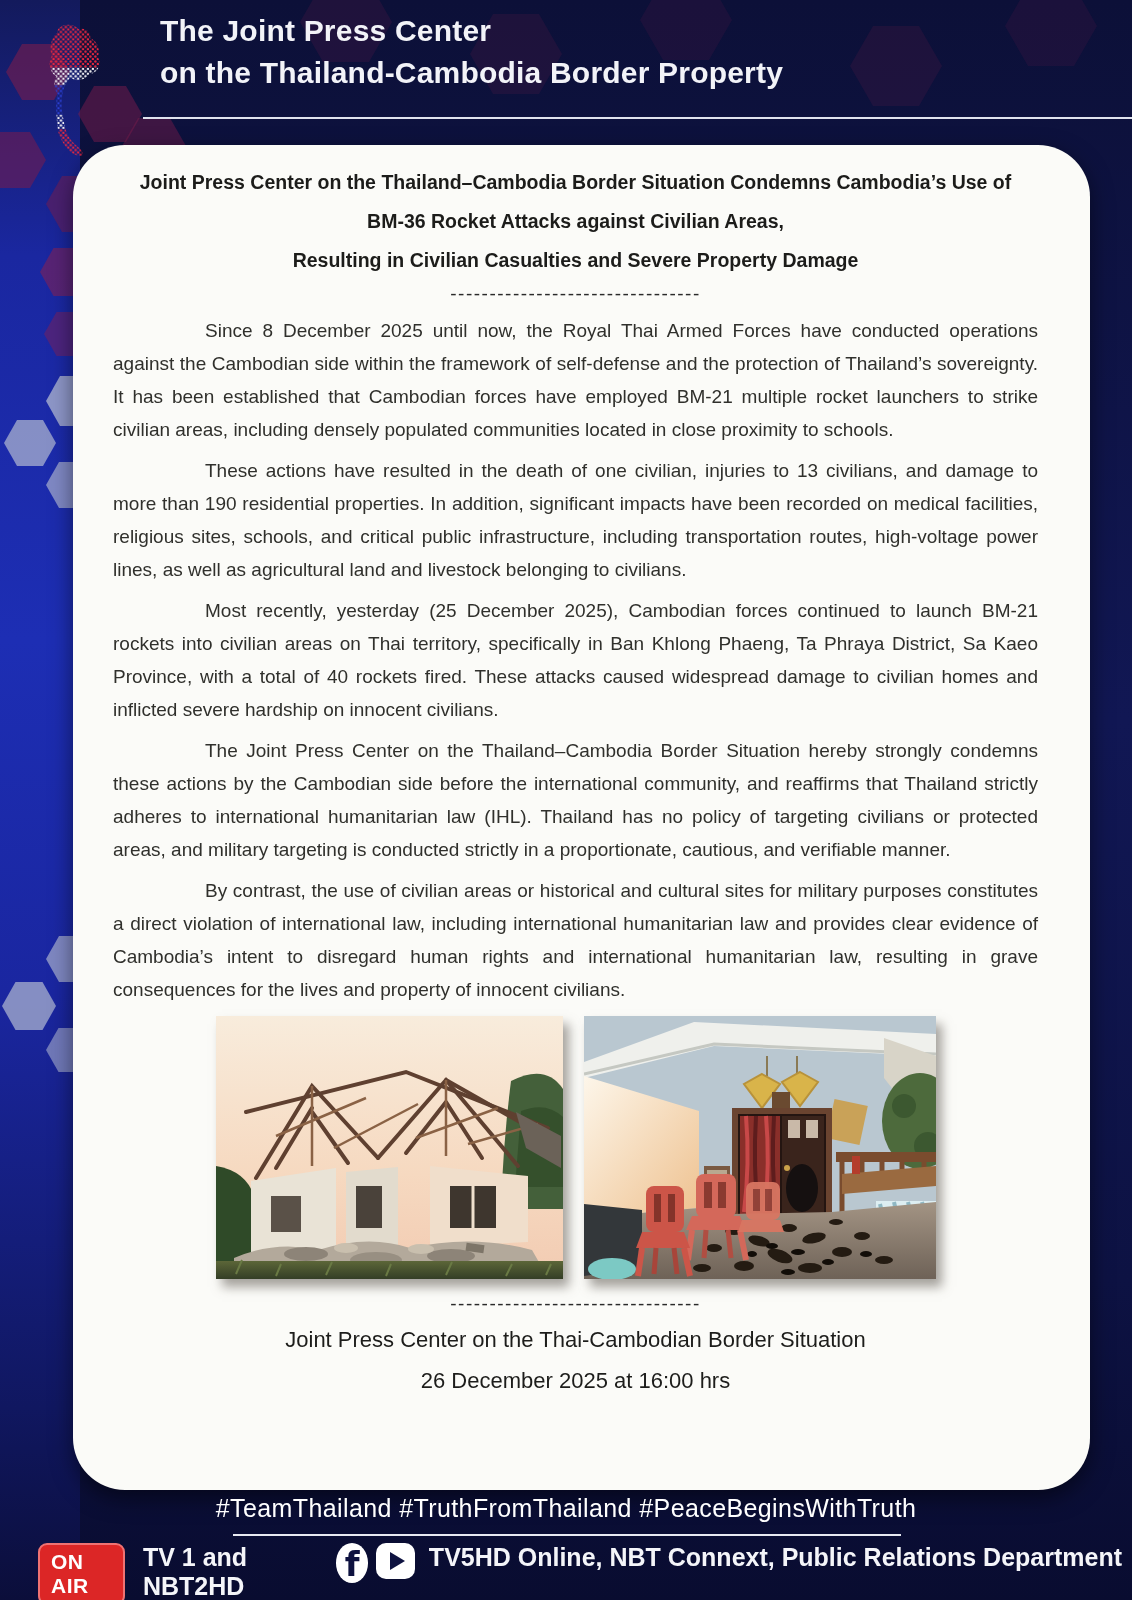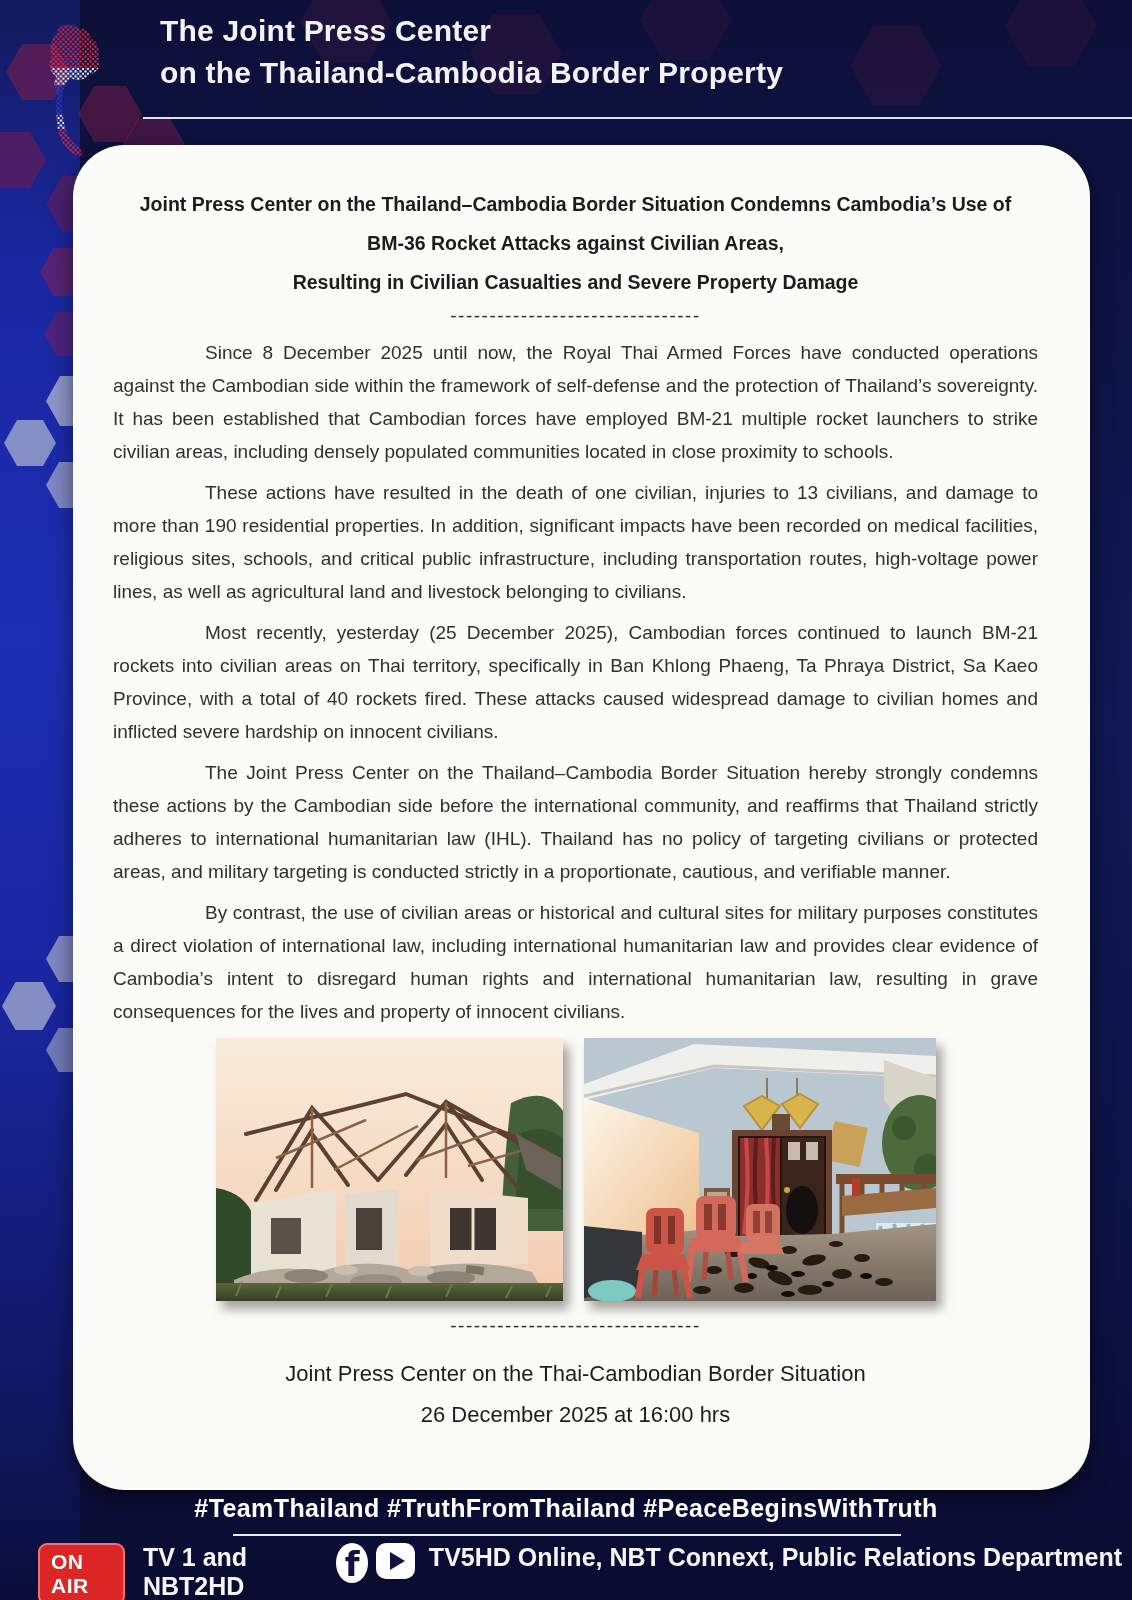--- a/index.html
+++ b/index.html
@@ -16,32 +16,32 @@
   .hex{position:absolute;clip-path:polygon(25% 0,75% 0,100% 50%,75% 100%,25% 100%,0 50%);}
   
   .header-title{position:absolute;left:143px;top:10px;color:#f2f3f8;font-weight:700;
     font-size:30px;line-height:42px;letter-spacing:.2px;margin-left:17px;}
   .header-rule{position:absolute;top:117px;left:143px;right:0;height:2px;background:#dfe2ee;}
   .map-logo{position:absolute;left:30px;top:14px;}
   
   .card{
     position:absolute;left:73px;top:145px;width:1017px;height:1345px;
     background:#fbfbf8;border-radius:52px;box-shadow:0 8px 22px rgba(0,0,0,.5);
-    padding:40px 44px 0 32px;box-sizing:border-box;overflow:hidden;
+    padding:18px 44px 0 32px;box-sizing:border-box;overflow:hidden;
   }
   .headline{ text-align:center;font-size:19.5px;font-weight:600;line-height:39px;color:#1c1c1a;}
   .dashes{text-align:center;font-size:19px;letter-spacing:1.5px;color:#2a2a2a;margin:3px 0 9px;}
   .dashes2{margin:14px 0 4px;}
   .body-text p{margin:8px;text-align:justify;text-indent:92px;font-size:19px;line-height:33px;color:#30302c;}
   .photos{display:flex;justify-content:center;gap:21px;margin-top:10px;}
   .photo{box-shadow:6px 8px 10px rgba(95,90,82,.55);font-size:0;line-height:0;}
-  .signoff{text-align:center;font-size:22px;line-height:41px;color:#1d1d1b;margin-top:16px;}
+  .signoff{text-align:center;font-size:22px;line-height:41px;color:#1d1d1b;margin-top:4px;}
   
   .hashtags{position:absolute;top:1494px;left:0;width:100%;text-align:center;
-    color:#ffffff;font-weight:700;font-size:25px;letter-spacing:.4px;}
+    color:#ffffff;font-weight:400;font-size:25px;letter-spacing:.4px;}
   .footer-rule{position:absolute;top:1534px;left:233px;width:668px;height:2px;background:#e8eaf2;}
   .bottom-row{position:absolute;top:1543px;left:38px;right:10px;height:46px;
     display:flex;align-items:flex-start;}
   .onair{background:#dc2626;border:2px solid #ef7272;border-radius:9px;color:#fff;
     font-weight:700;font-size:21px;padding:5px 11px;letter-spacing:.5px;}
   .channels{font-size:25px;font-weight:700;color:#f4f5f9;margin-left:18px;}
   .fb{width:40px;height:40px;border-radius:50%;background:#ffffff;margin-left:22px;
     display:flex;align-items:flex-end;justify-content:center;overflow:hidden;}
   .fb span{font-weight:800;font-size:34px;line-height:38px;color:#0e1240;
     font-family:"DejaVu Sans",sans-serif;}

